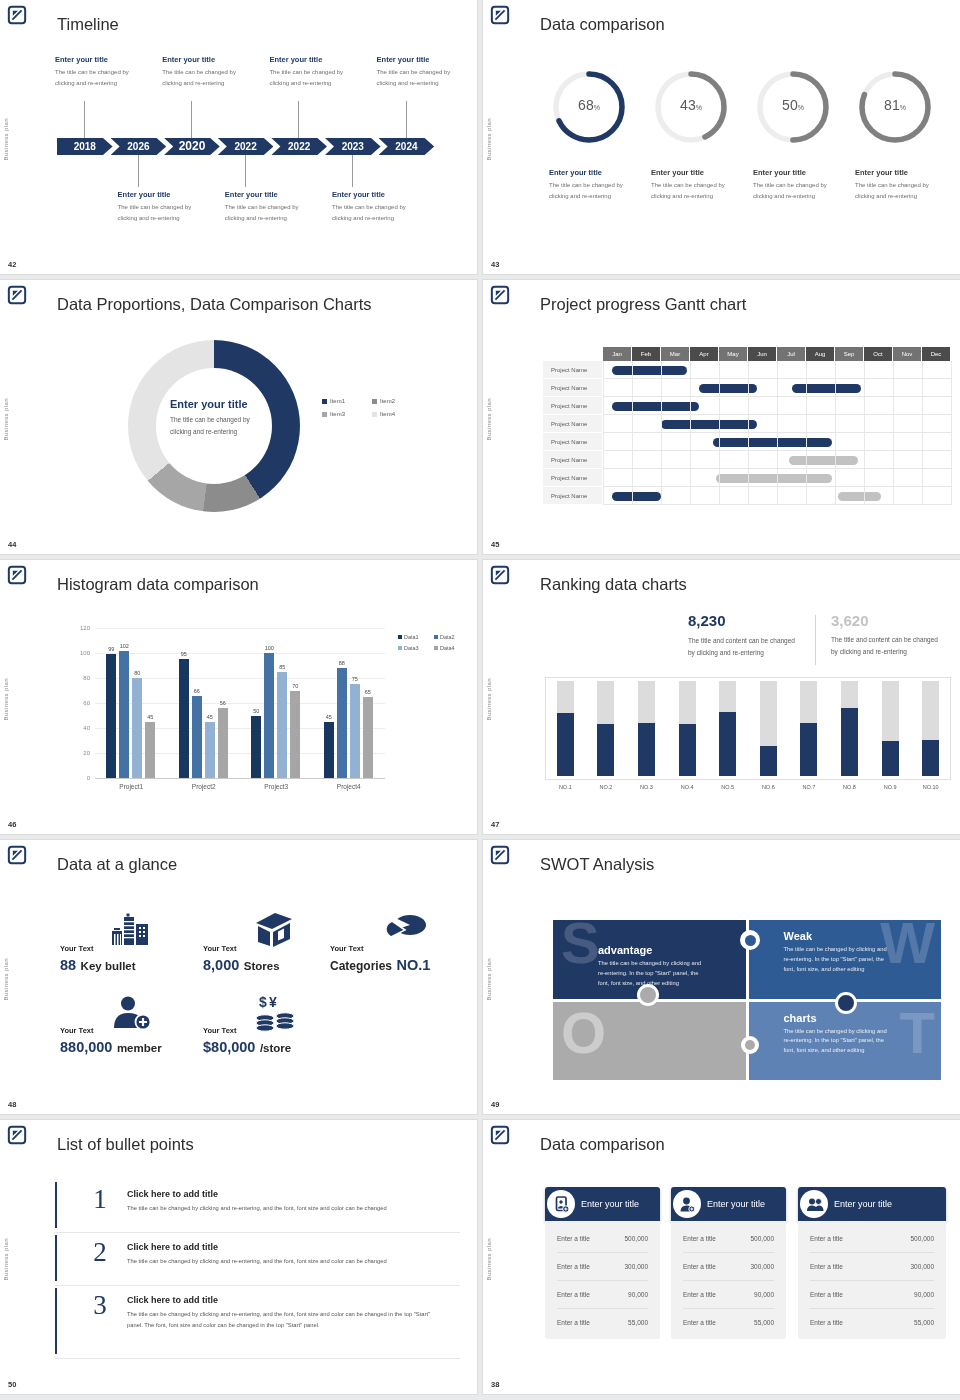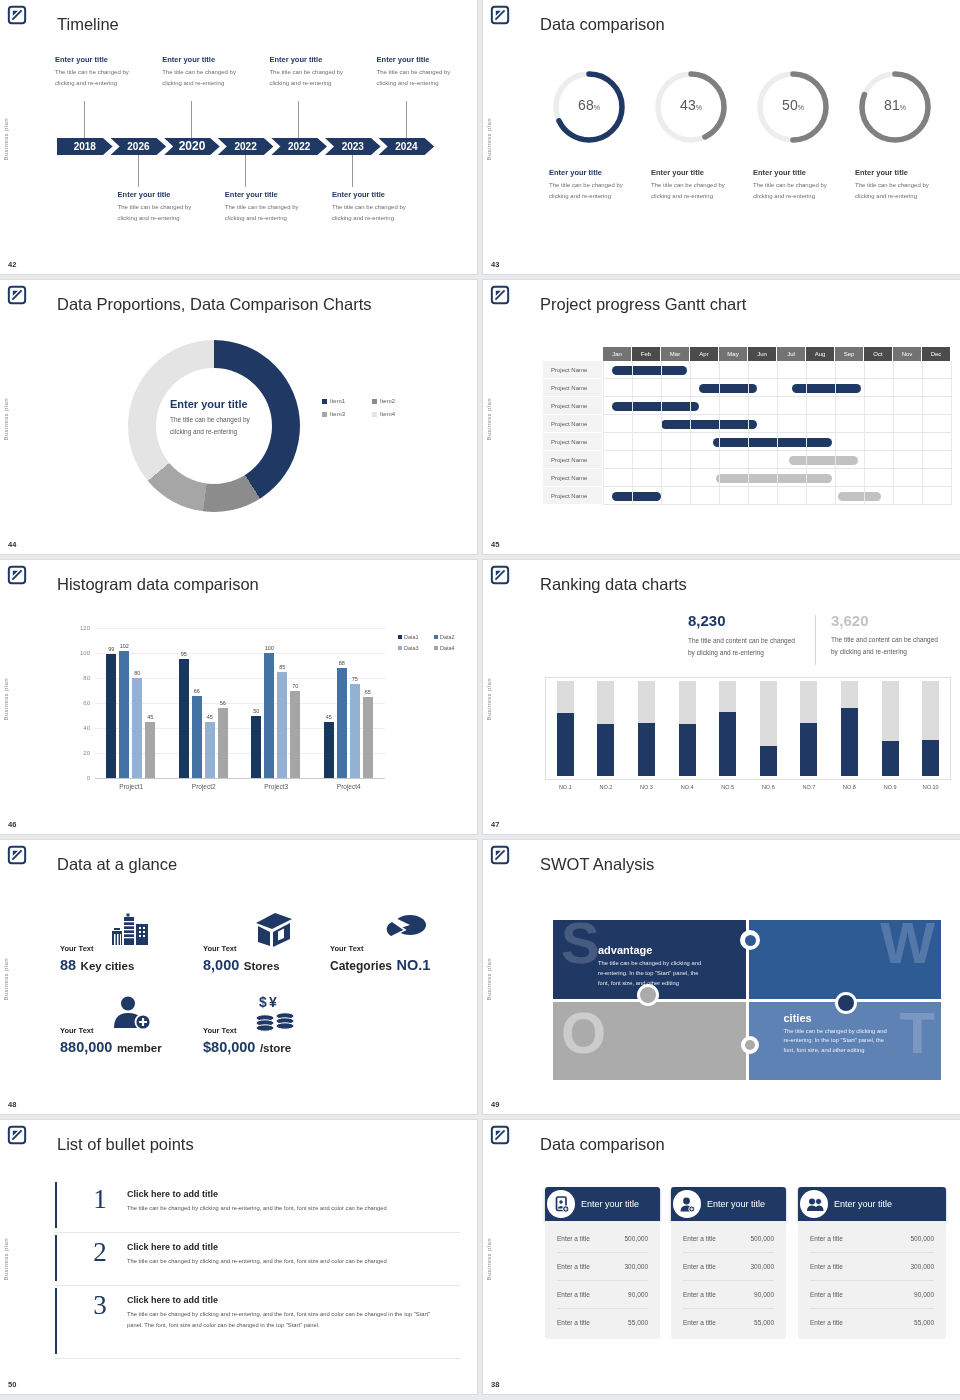--- a/index.html
+++ b/index.html
@@ -395,21 +395,21 @@
                 <rect x="14" y="21" width="10" height="1.3"></rect>
                 <rect x="14" y="25" width="10" height="1.3"></rect>
                 <rect x="29" y="15" width="2" height="2"></rect>
                 <rect x="33" y="15" width="2" height="2"></rect>
                 <rect x="29" y="19" width="2" height="2"></rect>
                 <rect x="33" y="19" width="2" height="2"></rect>
                 <rect x="29" y="23" width="2" height="2"></rect>
                 <rect x="33" y="23" width="2" height="2"></rect>
               </g>
             </svg></div>
-          <div class="abs" style="left: 0px; top: 38px; width: 150px; white-space: nowrap;"><span style="font-size: 14.5px; font-weight: bold; color: rgb(31, 56, 100);">88</span> <span style="font-size: 11.5px; font-weight: bold; color: rgb(38, 38, 38);">Key cities</span></div>
+          <div class="abs" style="left: 0px; top: 38px; width: 150px; white-space: nowrap;"><span style="font-size: 14.5px; font-weight: bold; color: rgb(31, 56, 100);">88</span> <span style="font-size: 11.5px; font-weight: bold; color: rgb(38, 38, 38);">Key bullet</span></div>
         </div>
         <div class="abs" style="left: 203px; top: 78px; width: 145px; height: 64px;">
           <div class="abs" style="position: absolute; left: 0px; top: 26px; font-size: 7.5px; font-weight: bold; color: rgb(38, 38, 38);">Your Text</div>
           <div class="abs" style="left: 50px; top: -6px;"><svg width="42" height="36" viewBox="0 0 42 36">
               <g fill="#1f3864">
                 <path d="M3 11 L22 1 L39 7 L19 17 Z"></path>
                 <path d="M5 14 L17 20 L17 34 L5 30 Z"></path>
                 <path d="M20 20 L37 11 L37 27 L20 35 Z"></path>
               </g>
               <path d="M25 19.5 L31 16.5 L31 26 L25 28.5 Z" fill="#fff"></path>
@@ -468,28 +468,34 @@
           <div class="abs" style="left: 8px; top: -6px; font-size: 58px; font-weight: bold; color: rgba(255, 255, 255, 0.18); line-height: 1;">S</div>
           <div class="abs" style="left: 45px; top: 24px; width: 140px;">
             <div class="abs" style="position: static; font-size: 11px; font-weight: bold; color: rgb(255, 255, 255); margin-bottom: 3px;">advantage</div>
             <div class="abs" style="position: static; font-size: 5.8px; color: rgba(255, 255, 255, 0.88); line-height: 1.7;">The title can be changed by clicking and</div>
             <div class="abs" style="position: static; font-size: 5.8px; color: rgba(255, 255, 255, 0.88); line-height: 1.7;">re-entering. In the top "Start" panel, the</div>
             <div class="abs" style="position: static; font-size: 5.8px; color: rgba(255, 255, 255, 0.88); line-height: 1.7;">font, font size, and other editing</div>
           </div>
         </div>
         <div class="abs" style="left: 265.5px; top: 80px; width: 192.5px; height: 78.5px; background: rgb(47, 91, 148); overflow: hidden;">
           <div class="abs" style="right: 6px; top: -6px; font-size: 58px; font-weight: bold; color: rgba(255, 255, 255, 0.18); line-height: 1;">W</div>
+          <div class="abs" style="left: 35px; top: 10px; width: 140px;">
+            <div class="abs" style="position: static; font-size: 11px; font-weight: bold; color: rgb(255, 255, 255); margin-bottom: 3px;">Weak</div>
+            <div class="abs" style="position: static; font-size: 5.8px; color: rgba(255, 255, 255, 0.88); line-height: 1.7;">The title can be changed by clicking and</div>
+            <div class="abs" style="position: static; font-size: 5.8px; color: rgba(255, 255, 255, 0.88); line-height: 1.7;">re-entering. In the top "Start" panel, the</div>
+            <div class="abs" style="position: static; font-size: 5.8px; color: rgba(255, 255, 255, 0.88); line-height: 1.7;">font, font size, and other editing</div>
+          </div>
         </div>
         <div class="abs" style="left: 70px; top: 161.5px; width: 192.5px; height: 78.5px; background: rgb(171, 171, 171); overflow: hidden;">
           <div class="abs" style="left: 8px; top: 2px; font-size: 58px; font-weight: bold; color: rgba(255, 255, 255, 0.4); line-height: 1;">O</div>
         </div>
         <div class="abs" style="left: 265.5px; top: 161.5px; width: 192.5px; height: 78.5px; background: rgb(95, 130, 181); overflow: hidden;">
           <div class="abs" style="right: 6px; top: 2px; font-size: 58px; font-weight: bold; color: rgba(255, 255, 255, 0.18); line-height: 1;">T</div>
           <div class="abs" style="left: 35px; top: 10px; width: 140px;">
-            <div class="abs" style="position: static; font-size: 11px; font-weight: bold; color: rgb(255, 255, 255); margin-bottom: 3px;">cities</div>
+            <div class="abs" style="position: static; font-size: 11px; font-weight: bold; color: rgb(255, 255, 255); margin-bottom: 3px;">charts</div>
             <div class="abs" style="position: static; font-size: 5.8px; color: rgba(255, 255, 255, 0.88); line-height: 1.7;">The title can be changed by clicking and</div>
             <div class="abs" style="position: static; font-size: 5.8px; color: rgba(255, 255, 255, 0.88); line-height: 1.7;">re-entering. In the top "Start" panel, the</div>
             <div class="abs" style="position: static; font-size: 5.8px; color: rgba(255, 255, 255, 0.88); line-height: 1.7;">font, font size, and other editing</div>
           </div>
         </div>
         <div class="abs" style="left: 257px; top: 90px; width: 20px; height: 20px; border-radius: 50%; background: rgb(255, 255, 255);"></div>
         <div class="abs" style="left: 262px; top: 95px; width: 11px; height: 11px; border-radius: 50%; background: rgb(47, 91, 148);"></div>
         <div class="abs" style="left: 154px; top: 144px; width: 16px; height: 16px; border-radius: 50%; background: rgb(171, 171, 171); border: 3px solid rgb(255, 255, 255);"></div>
         <div class="abs" style="left: 352px; top: 152px; width: 16px; height: 16px; border-radius: 50%; background: rgb(31, 56, 100); border: 3px solid rgb(255, 255, 255);"></div>
         <div class="abs" style="left: 258px; top: 196px; width: 18px; height: 18px; border-radius: 50%; background: rgb(255, 255, 255);"></div>

